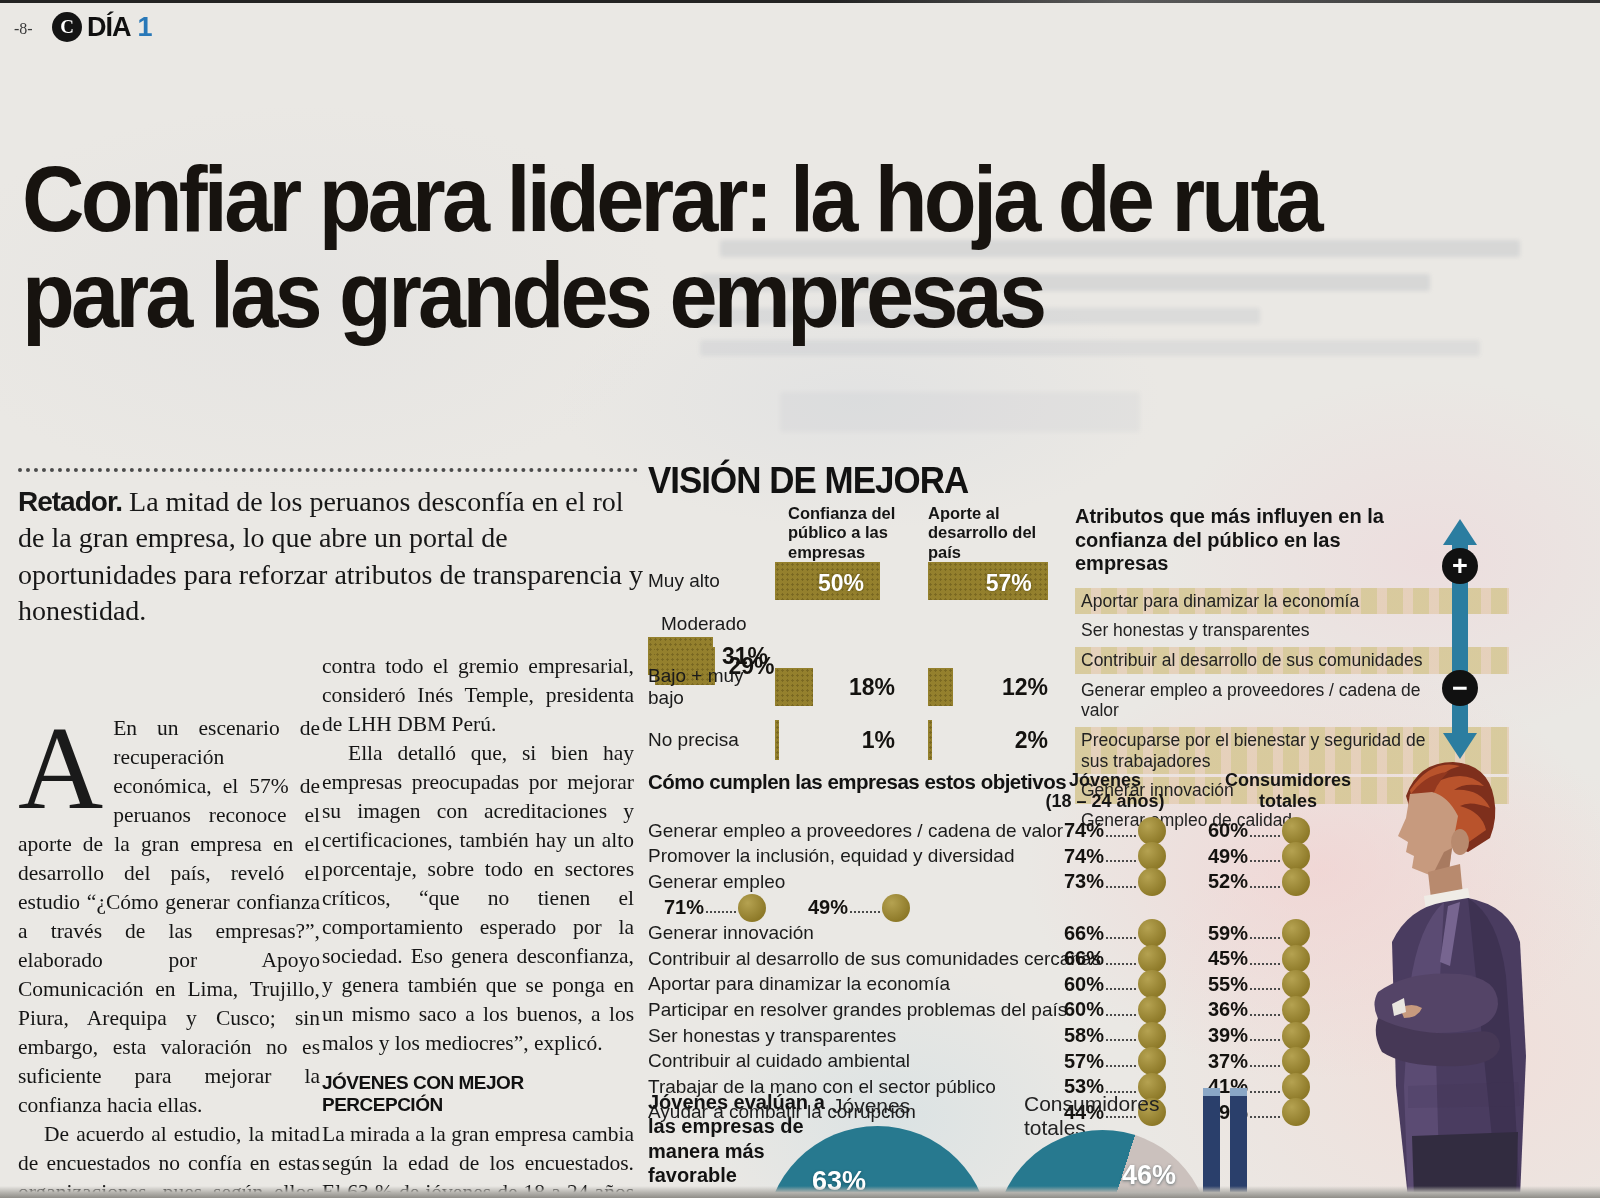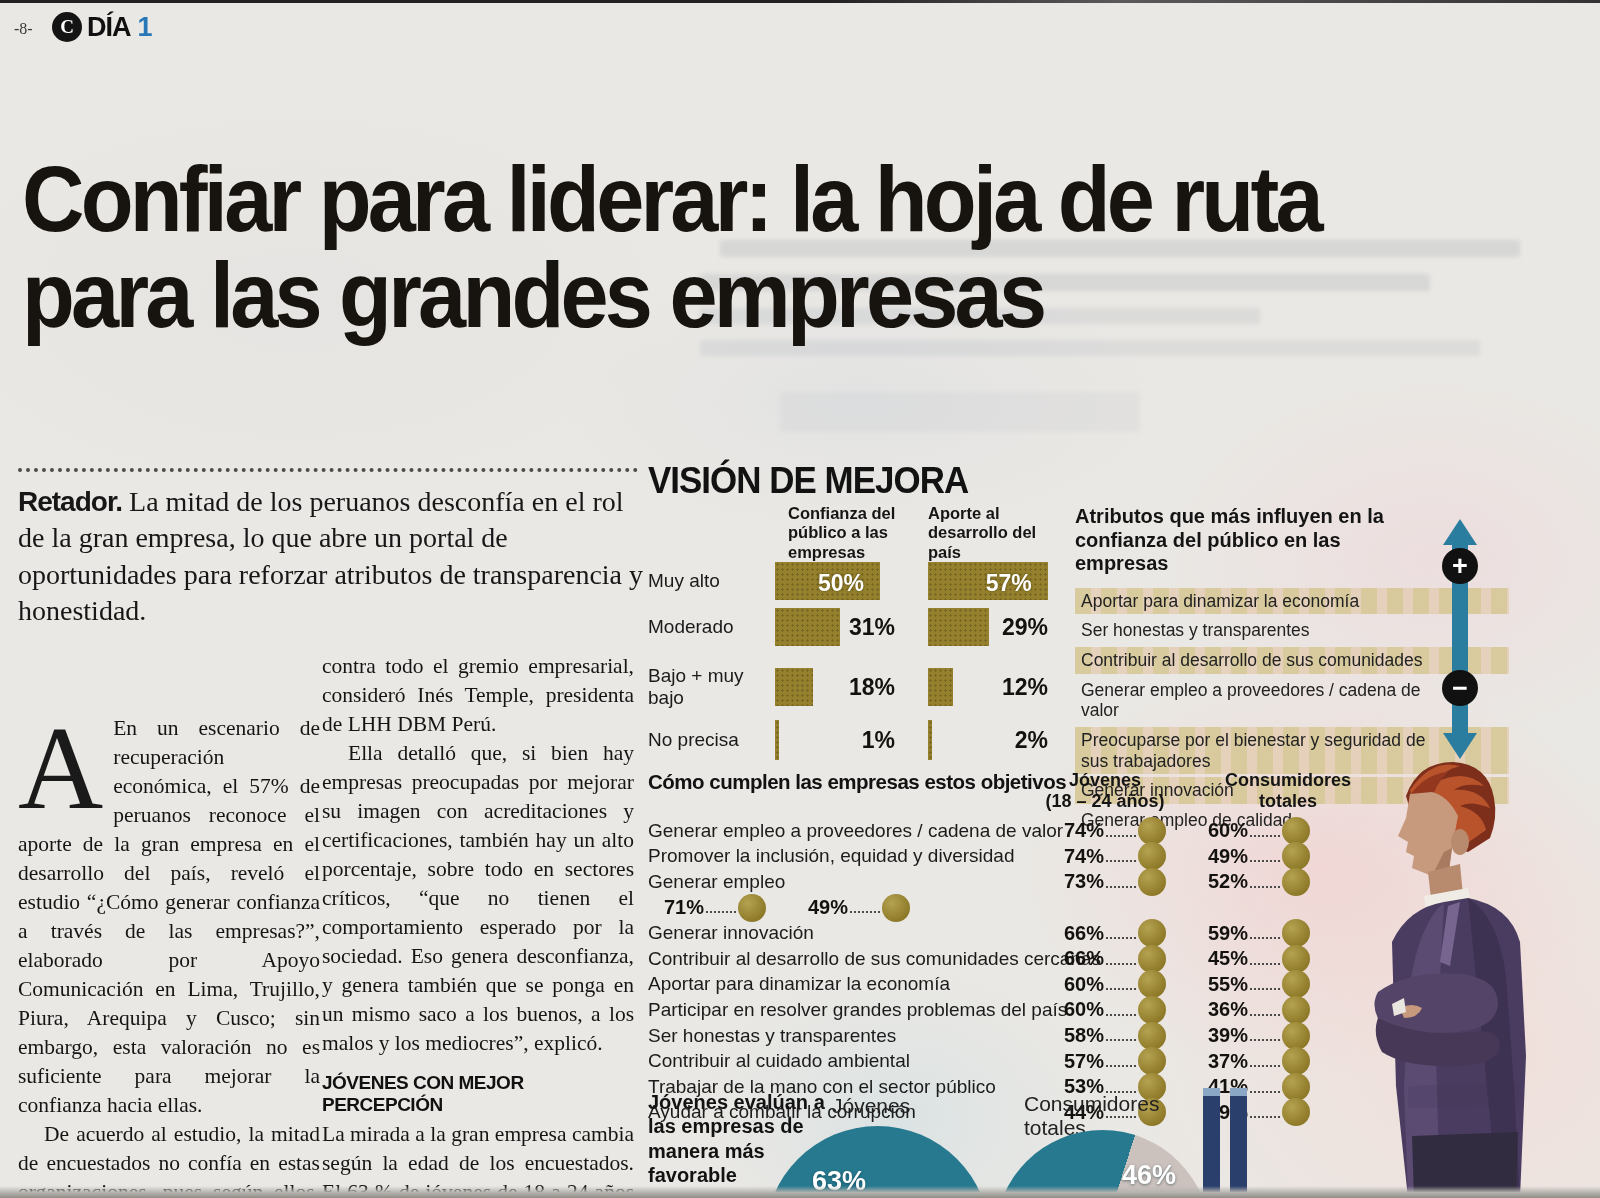--- a/index.html
+++ b/index.html
@@ -178,21 +178,21 @@
             <div class="tbar" style="width: 105px;">
               <span class="pct-in" style="left: 43px;">50%</span>
             </div>
           </div>
           <div class="barcell c2">
             <div class="tbar" style="width: 119.7px;">
               <span class="pct-in" style="left: 57.7px;">57%</span>
             </div>
           </div>
         </div>
-        <div class="trow" style="top: 108px;">
+        <div class="trow" style="top: 115px; flex-direction: column;">
           <span class="tlabel">Moderado</span>
           <div class="barcell c1">
             <div class="tbar" style="width: 65.1px;"></div>
             <span class="pct-out">31%</span>
           </div>
           <div class="barcell c2">
             <div class="tbar" style="width: 60.9px;"></div>
             <span class="pct-out">29%</span>
           </div>
         </div>

